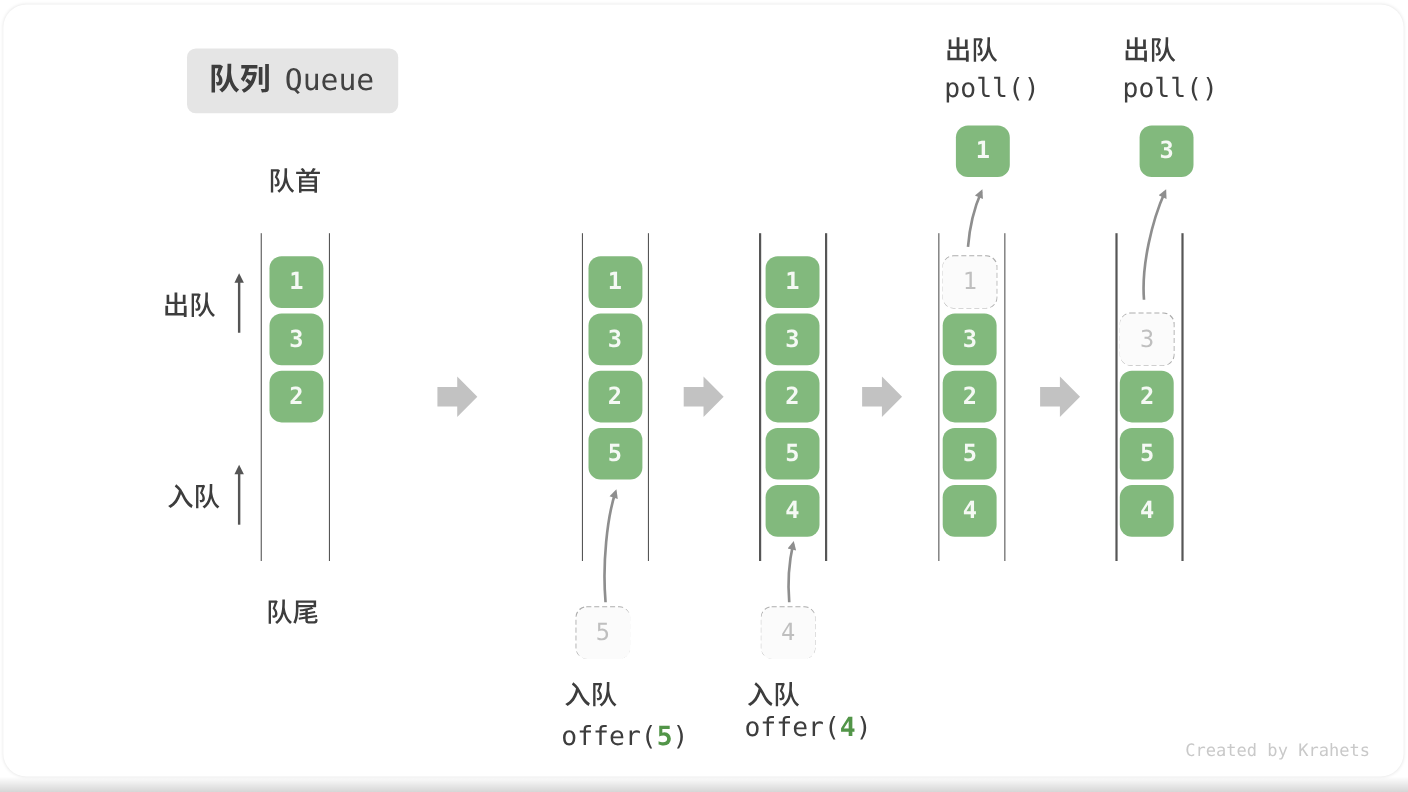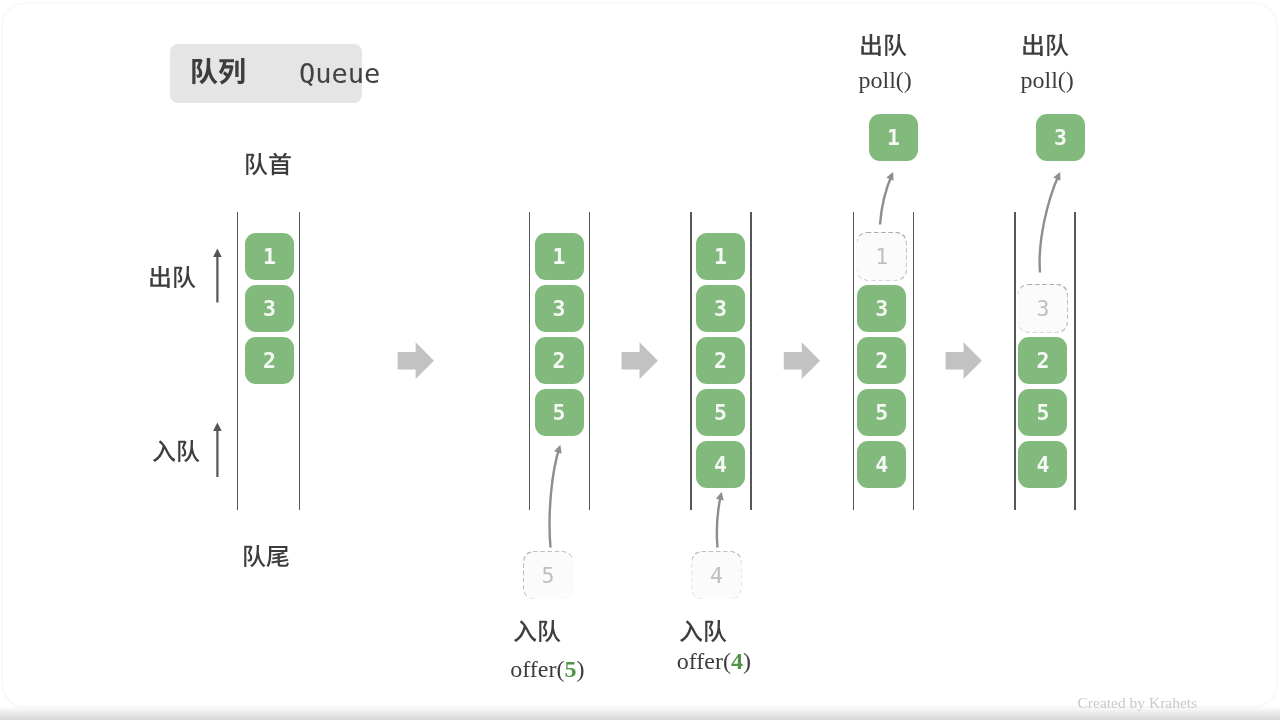--- a/index.html
+++ b/index.html
@@ -7,32 +7,32 @@
           font-family:"DejaVu Sans Mono",monospace;}
   .card{position:absolute;left:3px;top:4px;width:1273px;height:702px;background:#fff;
         border-radius:21px;
         box-shadow:0 0 3px rgba(0,0,0,0.10);}
   #bottomshade{position:absolute;left:0;top:706px;width:1280px;height:14px;
     background:linear-gradient(to bottom, rgba(0,0,0,0) 0%, rgba(0,0,0,0.16) 100%);}
   .cjk{display:block;}
   #badge{position:absolute;left:170px;top:44px;width:192px;height:59px;border-radius:8px;
          background:#e5e5e5;}
   #badge .cjk{position:absolute;left:19.8px;top:13px;}
-  #badge .en{position:absolute;left:88.9px;top:15.7px;font-size:27px;color:#424242;line-height:1;margin-left:40px;}
+  #badge .en{position:absolute;left:88.9px;top:15.7px;font-size:27px;color:#424242;line-height:1;}
   .rail{position:absolute;top:212px;width:1.6px;height:298px;background:#565656;}
   .cell{position:absolute;width:49px;height:47.5px;border-radius:11px;
         display:flex;align-items:center;justify-content:center;box-sizing:border-box;}
   .cell.solid{background:#82b97d;}
   .cell.solid .cellv{color:#f5f9f4;font-size:21.5px;font-weight:bold;line-height:1;}
   .cell.ghost{background:#fbfbfb;border-radius:10px;}
   .cell.ghost .cellv{color:#bfbfbf;font-size:21.5px;line-height:1;}
-  .mono{position:absolute;color:#3d3d3d;line-height:1;white-space:pre;font-family:Liberation Serif, serif;}
+  .mono{position:absolute;color:#3d3d3d;line-height:1;white-space:pre;}
   .op{font-size:24px;}
   .op .arg{color:#529548;font-weight:bold;}
-  .watermark{font-size:15.5px;color:#c9c9c9;margin-top:20px;}
+  .watermark{font-size:15.5px;color:#c9c9c9;}
   #overlay{position:absolute;left:0;top:0;}
   .curve{fill:none;stroke:#8e8e8e;stroke-width:2.4;marker-end:url(#ah);}
   .upline{stroke:#555555;stroke-width:2.2;marker-end:url(#ahd);}
   .ghostr{fill:none;stroke:#adadad;stroke-width:1.6;stroke-dasharray:4.6 2.6;}
 </style>
 </head>
 <body>
 
 <div id="canvas">
   <div class="card"></div>

